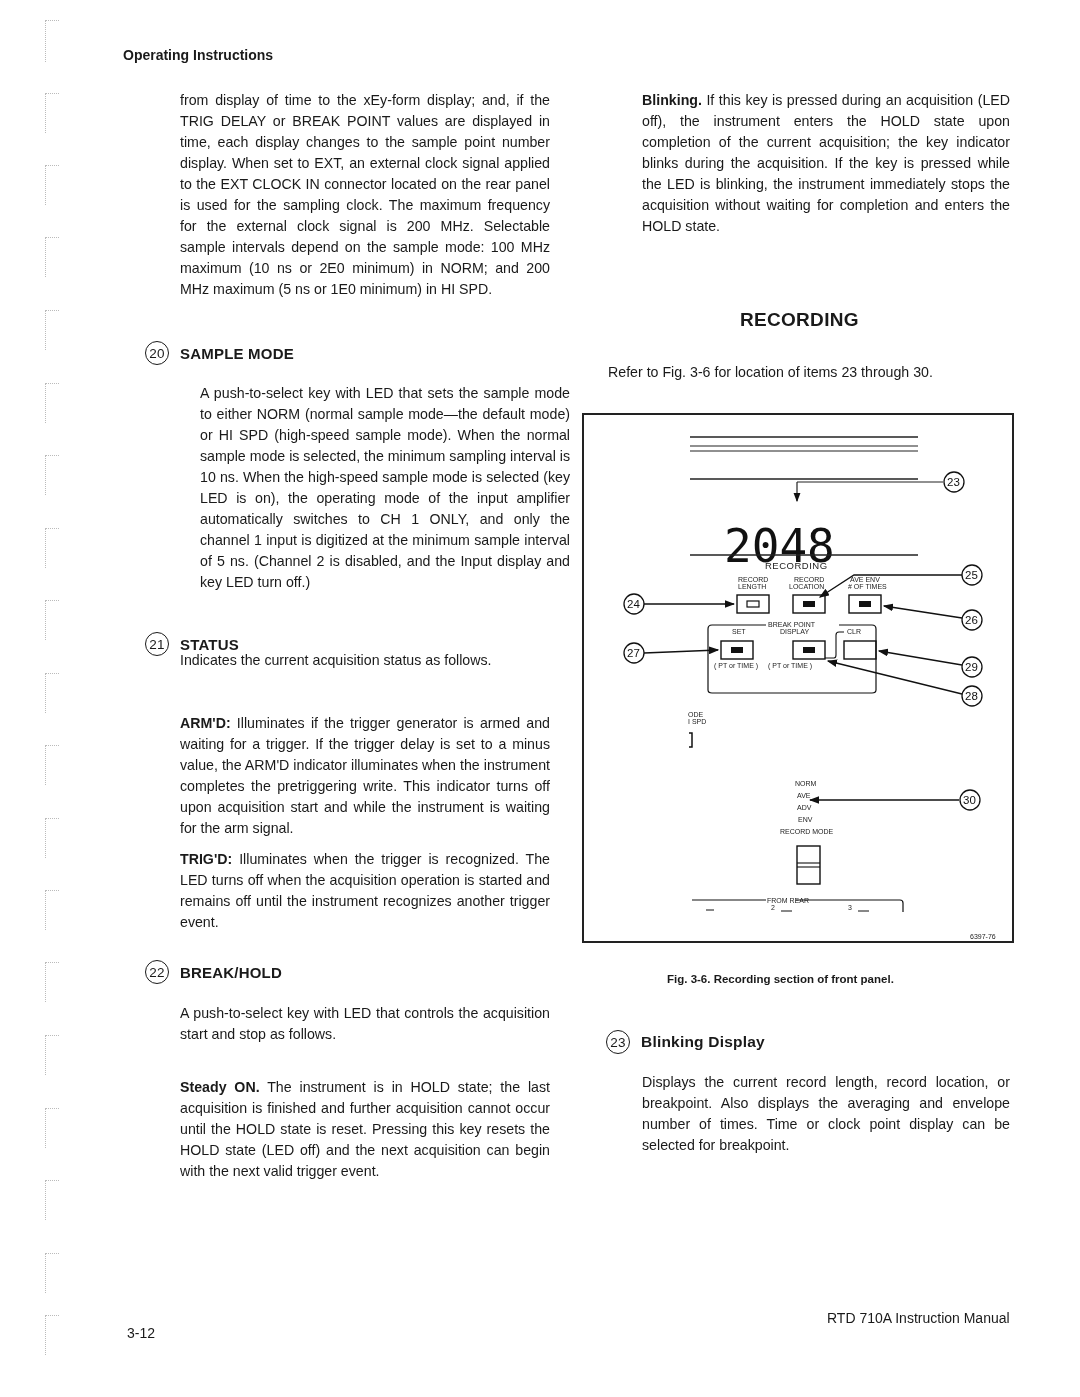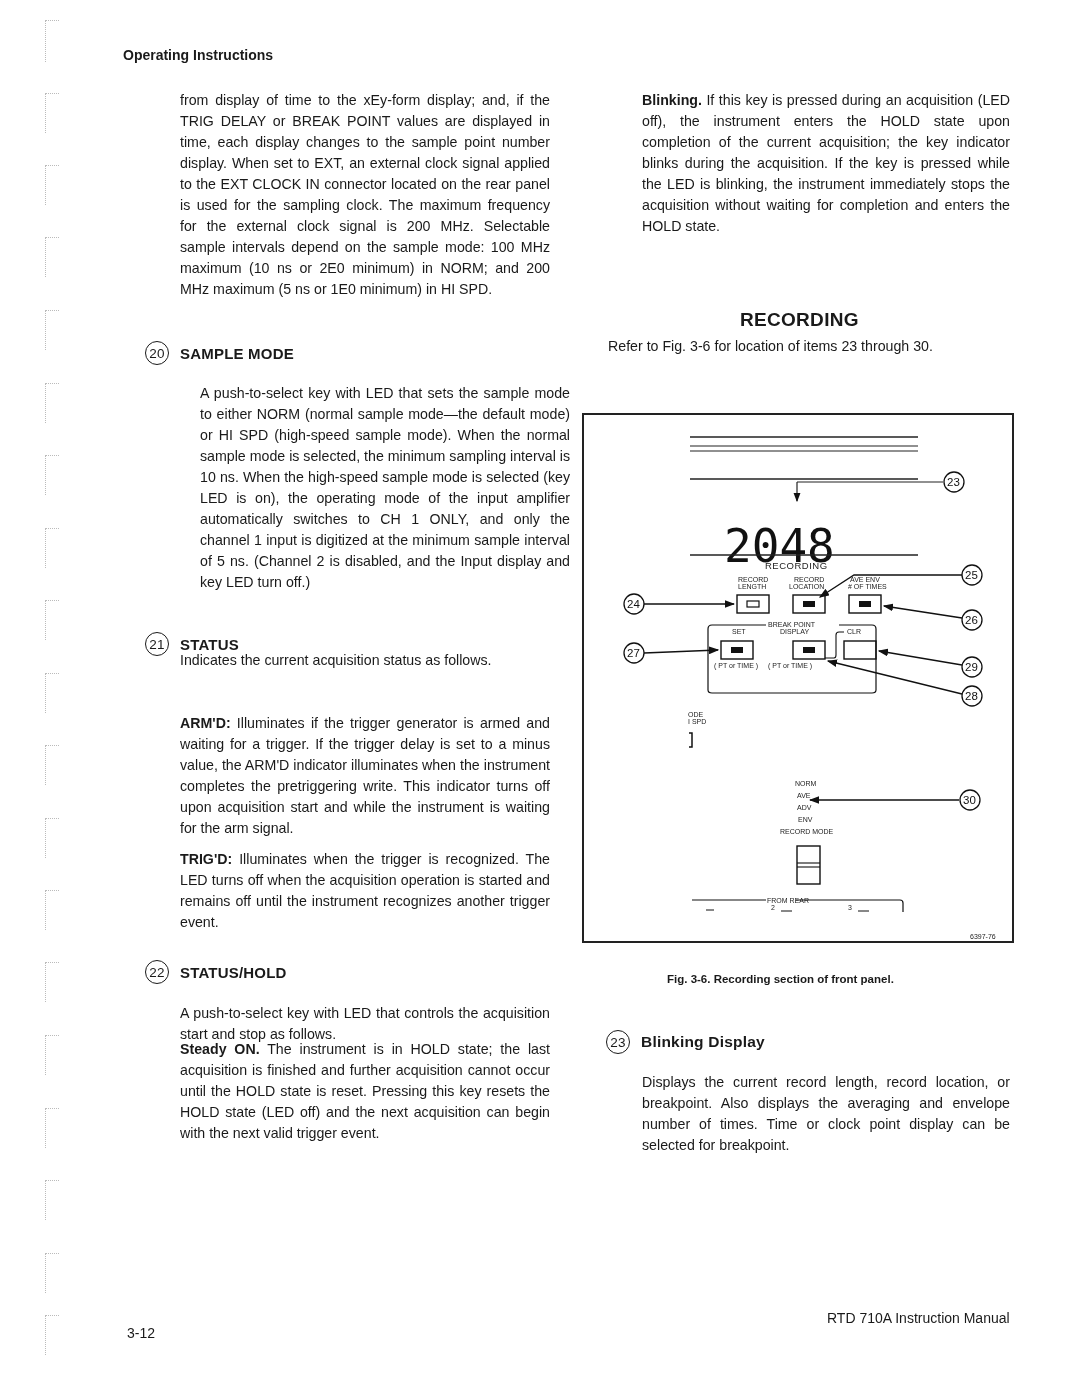--- a/index.html
+++ b/index.html
@@ -72,35 +72,35 @@
 </div>
 <div class="abs para col-left" style="top:713px;">
   <b>ARM'D:</b><span> Illuminates if the trigger generator is armed and waiting for a trigger. If the trigger delay is set to a minus value, the ARM'D indicator illuminates when the instrument completes the pretriggering write. This indicator turns off upon acquisition start and while the instrument is waiting for the arm signal.</span>
 </div>
 <div class="abs para col-left" style="top:849px;">
   <b>TRIG'D:</b><span> Illuminates when the trigger is recognized. The LED turns off when the acquisition operation is started and remains off until the instrument recognizes another trigger event.</span>
 </div>
 
 <div class="abs sec-head" style="left:145px;top:960px;">
   <span class="circ">22</span>
-  <span class="sec-title">STATUS/HOLD</span>
+  <span class="sec-title">BREAK/HOLD</span>
 </div>
 <div class="abs para col-left" style="top:1003px;">
   <span>A push-to-select key with LED that controls the acquisition start and stop as follows.</span>
 </div>
-<div class="abs para col-left" style="top:1039px;">
+<div class="abs para col-left" style="top:1077px;">
   <b>Steady ON.</b><span> The instrument is in HOLD state; the last acquisition is finished and further acquisition cannot occur until the HOLD state is reset. Pressing this key resets the HOLD state (LED off) and the next acquisition can begin with the next valid trigger event.</span>
 </div>
 
 <div class="abs para col-right" style="top:90px;">
   <b>Blinking.</b><span> If this key is pressed during an acquisition (LED off), the instrument enters the HOLD state upon completion of the current acquisition; the key indicator blinks during the acquisition. If the key is pressed while the LED is blinking, the instrument immediately stops the acquisition without waiting for completion and enters the HOLD state.</span>
 </div>
 
 <div class="abs big-head" style="left:740px;top:309px;">RECORDING</div>
-<div class="abs para" style="left:608px;top:336px;width:400px;">Refer to Fig. 3-6 for location of items 23 through 30.</div>
+<div class="abs para" style="left:608px;top:362px;width:400px;">Refer to Fig. 3-6 for location of items 23 through 30.</div>
 
 <div id="figure">
   <svg width="432" height="530" viewBox="0 0 432 530">
     <defs>
       <marker id="ah" markerWidth="8" markerHeight="6" refX="7" refY="3" orient="auto">
         <path d="M0,0 L8,3 L0,6 Z" fill="#111"></path>
       </marker>
     </defs>
 
     <line x1="106" y1="22" x2="334" y2="22" stroke="#222" stroke-width="1.6"></line>

